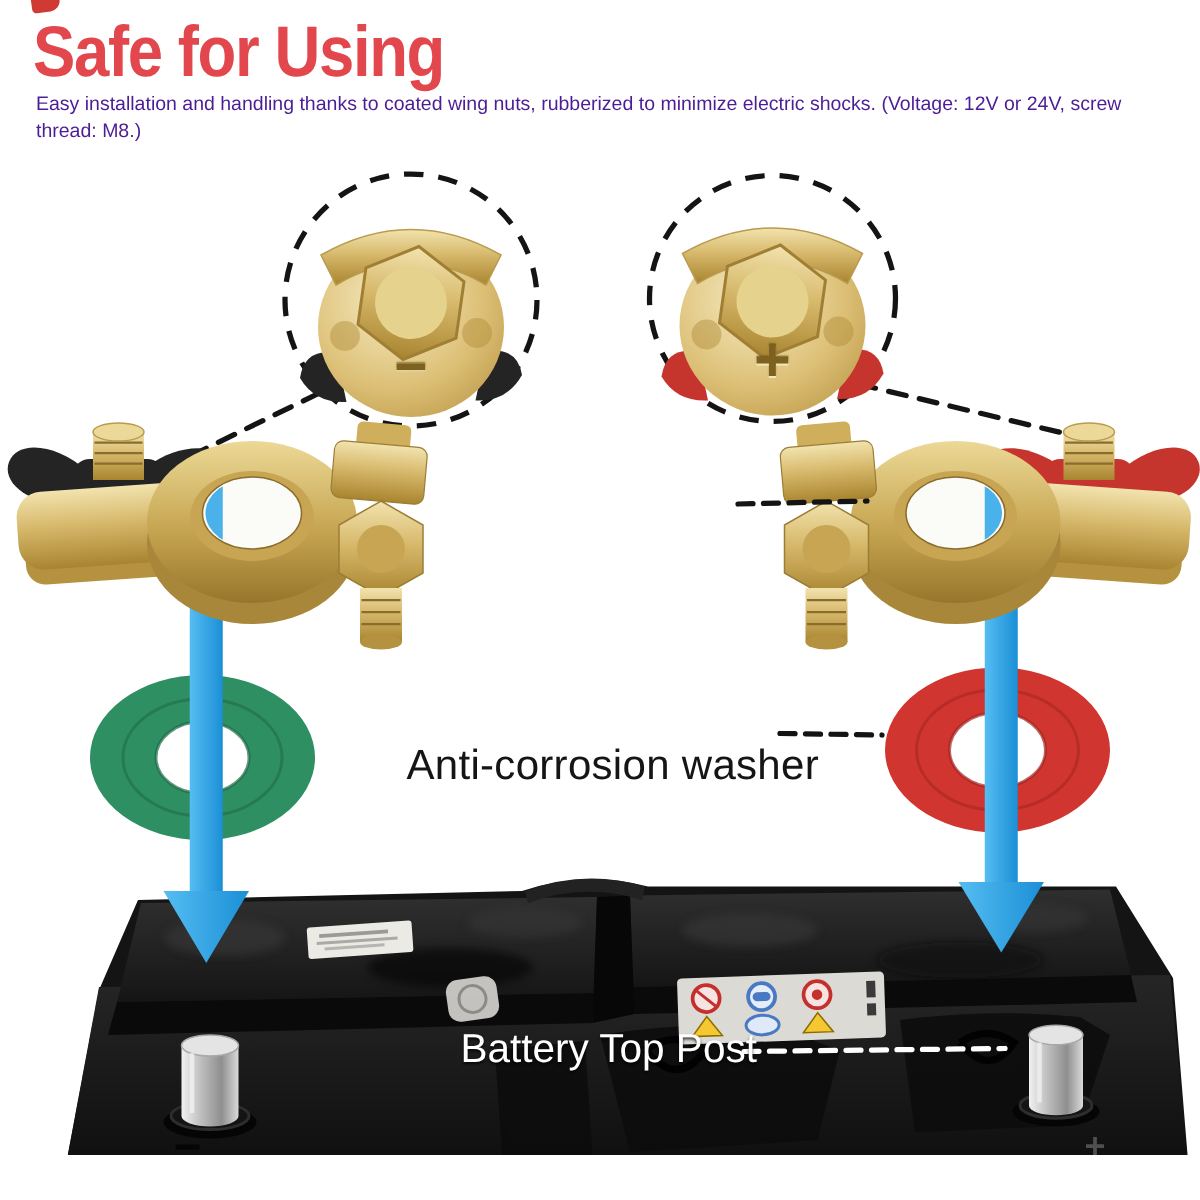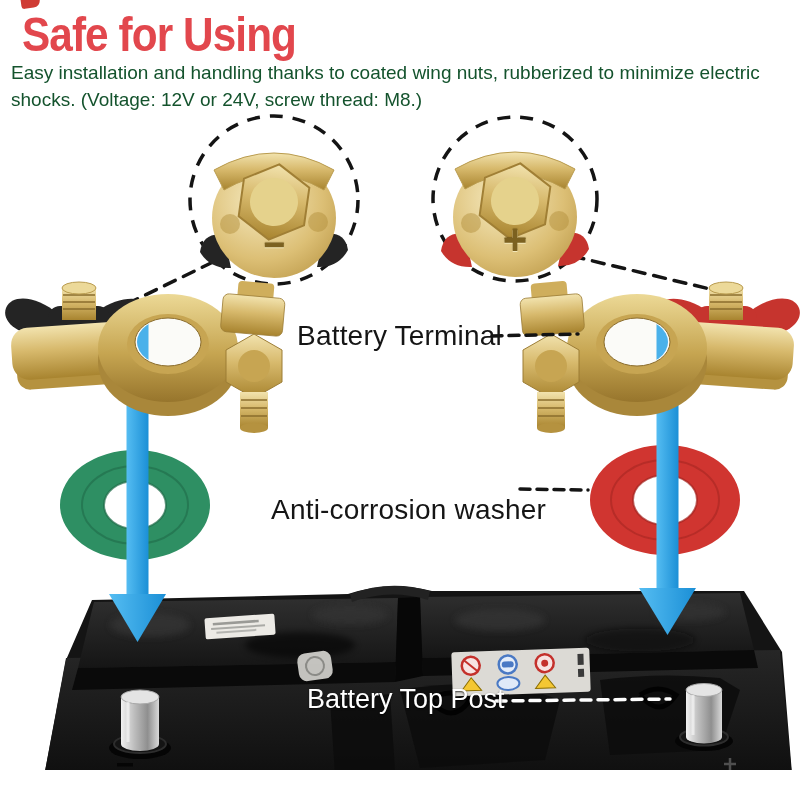--- a/index.html
+++ b/index.html
@@ -7,22 +7,22 @@
     position:relative;width:800px;height:770px;overflow:hidden;
     background:#ffffff;font-family:Liberation Sans, sans-serif;
   }
   #gfx{position:absolute;left:0;top:0;width:800px;height:800px;z-index:1;}
   .txt{position:absolute;z-index:3;white-space:nowrap;}
   #title{
     left:22px;top:6px;font-size:46px;font-weight:700;letter-spacing:-1px;
     color:var(--title-red,#e2474d);transform:scale(.92,1.04);transform-origin:left top;
   }
   #desc{
-    left:11px;top:60px;width:756px;font-size:19px;line-height:1.42;
-    color:#14532d;white-space:normal;font-weight:400;
+    left:24px;top:60px;width:756px;font-size:13px;line-height:1.42;
+    color:#4c1d95;white-space:normal;font-weight:400;
   }
   .part-label{font-size:28px;color:var(--label-dark,#151515);letter-spacing:.2px;}
   #lbl-terminal{left:297px;top:320px;}
   #lbl-washer{left:271px;top:494px;}
   #lbl-post{
     left:307px;top:684px;font-size:27px;color:var(--label-white,#fff);
     text-shadow:0 1px 2px rgba(0,0,0,.8);
   }
   .polarity{
     position:absolute;z-index:3;width:44px;text-align:center;font-weight:700;
@@ -248,19 +248,18 @@
     <rect x="656.5" y="316" width="22" height="54" clip-path="url(#holeR)" style="fill:var(--arrow-blue,#2aa3e8)" opacity=".85"></rect>
 
     <line x1="492" y1="336" x2="578" y2="334" stroke="#141414" stroke-width="3.5" stroke-dasharray="10 7" stroke-linecap="round"></line>
     <line x1="520" y1="489" x2="588" y2="490" stroke="#141414" stroke-width="3.5" stroke-dasharray="10 7" stroke-linecap="round"></line>
     <line x1="496" y1="701" x2="670" y2="699" stroke="#ffffff" stroke-width="3.5" stroke-dasharray="10 7" stroke-linecap="round"></line>
   </svg>
 
   <div class="txt" id="title">Safe for Using</div>
   <div class="txt" id="desc">Easy installation and handling thanks to coated wing nuts, rubberized to minimize electric shocks. (Voltage: 12V or 24V, screw thread: M8.)</div>
 
-  <div class="txt part-label" id="lbl-terminal">Battery Terminal</div>
   <div class="txt part-label" id="lbl-washer">Anti-corrosion washer</div>
   <div class="txt" id="lbl-post">Battery Top Post</div>
 
   <div class="polarity" id="sym-neg">−</div>
   <div class="polarity" id="sym-pos">+</div>
 </div>
 
 </body></html>

